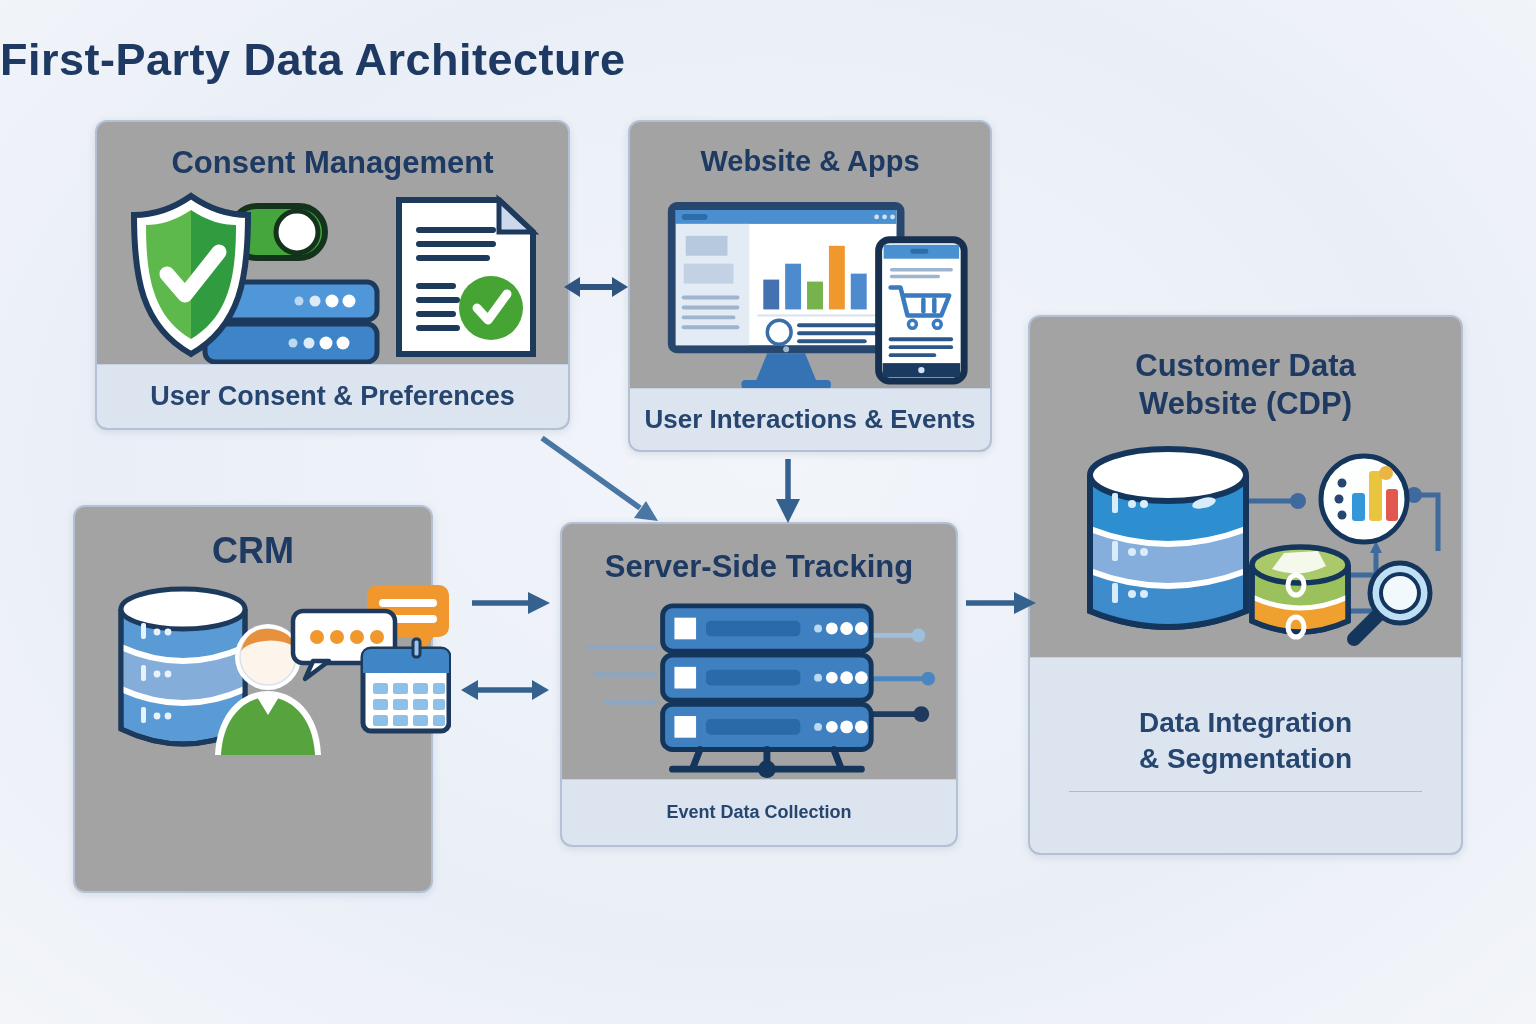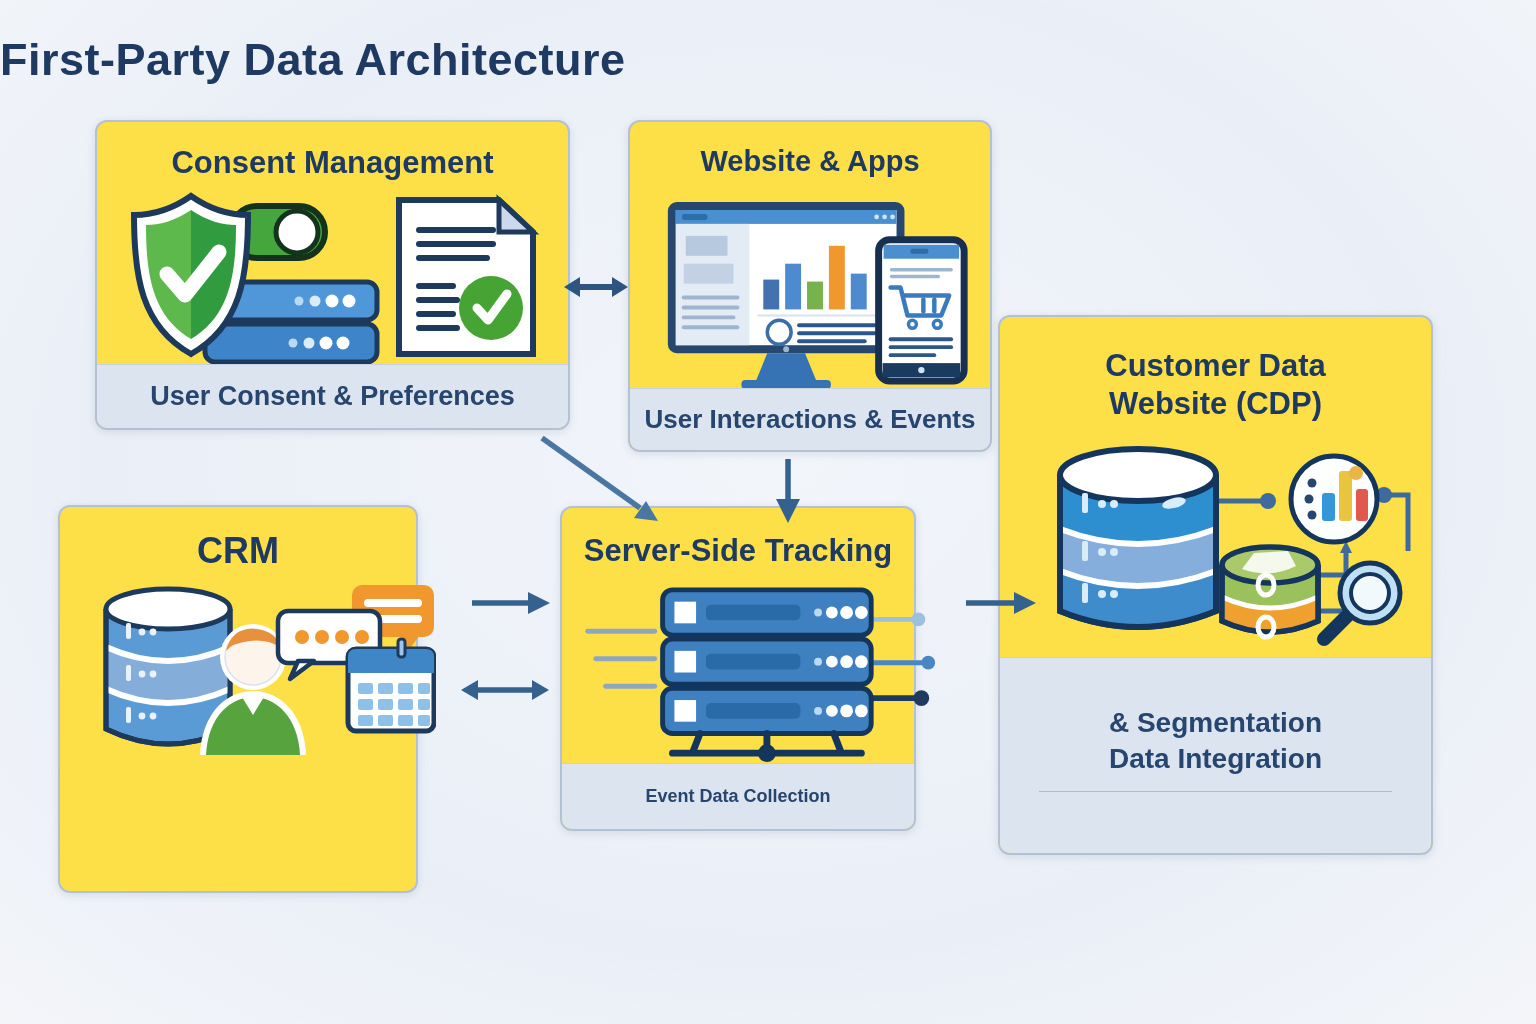--- a/index.html
+++ b/index.html
@@ -8,21 +8,21 @@
     position:relative;overflow:hidden;
     font-family:"Liberation Sans",sans-serif;
     background:radial-gradient(ellipse at 50% 45%, #f2f5fa 0%, #eaeff7 62%, #f3f5f9 100%);
     color:#1e3a63;
   }
   .page-title{
     position:absolute;top:34px;left:0;width:1510px;text-align:left;
     font-size:45px;font-weight:bold;color:#1e3a63;letter-spacing:.5px;
   }
   .node{
-    position:absolute;background:#fde047;border:2px solid #b4c1d5;
+    position:absolute;background:#a3a3a3;border:2px solid #b4c1d5;
     border-radius:12px;box-shadow:0 2px 8px rgba(60,80,120,.14);
   }
   .node-title{text-align:center;font-weight:bold;color:#1e3a63;line-height:1.22}
   .node-footer{
     position:absolute;left:0;right:0;bottom:0;background:#dce4f0;
     border-top:1px solid #c6d1e2;border-radius:0 0 10px 10px;
     display:flex;flex-direction:column;align-items:center;justify-content:center;
     font-weight:bold;color:#27466f;text-align:center;line-height:1.3;
   }
   .icon-area{position:absolute}
@@ -35,33 +35,33 @@
   #node-consent .icon-area{left:30px;top:68px;width:420px;height:176px}
   #node-consent .node-footer{height:64px;font-size:27px}
 
   
   #node-website{left:628px;top:120px;width:364px;height:332px}
   #node-website .node-title{margin-top:22px;font-size:29px}
   #node-website .icon-area{left:10px;top:72px;width:348px;height:204px}
   #node-website .node-footer{height:62px;font-size:26px}
 
   
-  #node-crm{left:58px;top:505px;width:360px;height:388px}
+  #node-crm{left:73px;top:505px;width:360px;height:388px}
   #node-crm .node-title{margin-top:22px;font-size:36px}
   #node-crm .icon-area{left:36px;top:76px;width:340px;height:190px}
   #node-crm .node-footer{height:118px;font-size:29px}
 
   
-  #node-server{left:560px;top:506px;width:356px;height:325px}
+  #node-server{left:560px;top:522px;width:398px;height:325px}
   #node-server .node-title{margin-top:24px;font-size:31px}
   #node-server .icon-area{left:20px;top:74px;width:358px;height:182px}
   #node-server .node-footer{height:66px;font-size:18px}
 
   
-  #node-cdp{left:998px;top:315px;width:435px;height:540px}
+  #node-cdp{left:1028px;top:315px;width:435px;height:540px}
   #node-cdp .node-title{margin-top:30px;font-size:31px}
   #node-cdp .icon-area{left:16px;top:128px;width:404px;height:212px}
   #node-cdp .node-footer{height:196px;font-size:28px}
   .cdp-divider{width:82%;height:1px;background:#aebccf;margin:14px 0}
 
   
   #arrow-consent-website{left:563px;top:266px;width:66px;height:42px}
   #arrow-consent-server{left:532px;top:430px;width:140px;height:100px}
   #arrow-website-server{left:768px;top:455px;width:40px;height:72px}
   #arrow-crm-server-out{left:468px;top:586px;width:84px;height:34px}
@@ -393,22 +393,22 @@
       </g>
 
       <g>
         <line x1="331" y1="171" x2="308" y2="194" stroke="#15365c" stroke-width="14" stroke-linecap="round"></line>
         <circle cx="354" cy="148" r="30" fill="#bfe0f4" stroke="#15365c" stroke-width="5"></circle>
         <circle cx="354" cy="148" r="19" fill="#f2f9fd" stroke="#15365c" stroke-width="4"></circle>
       </g>
     </svg>
   </div>
   <footer class="node-footer">
+    <span>Data Integration</span>
     <span>&amp; Segmentation</span>
-    <span>Data Integration</span>
     <div class="cdp-divider"></div>
   </footer>
 </section>
 
 <svg class="arrow" id="arrow-consent-website" viewBox="0 0 66 42">
   <line x1="15" y1="21" x2="51" y2="21" stroke="#2e5480" stroke-width="6"></line>
   <polygon points="17,11 17,31 1,21" fill="#2e5480"></polygon>
   <polygon points="49,11 49,31 65,21" fill="#2e5480"></polygon>
 </svg>
 

